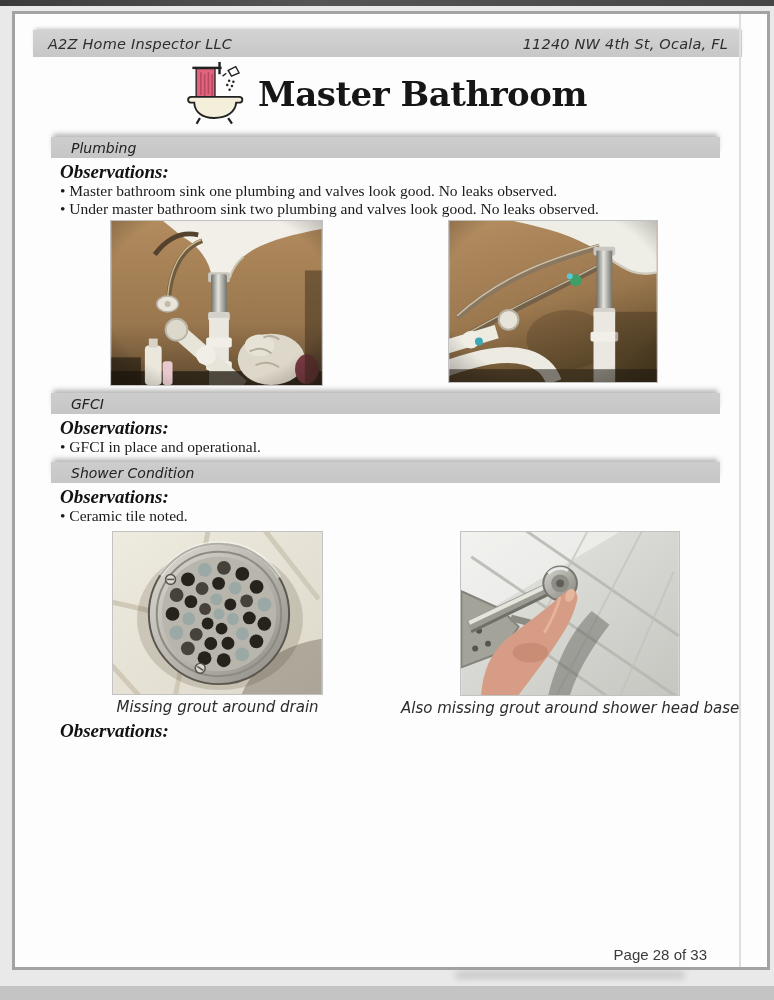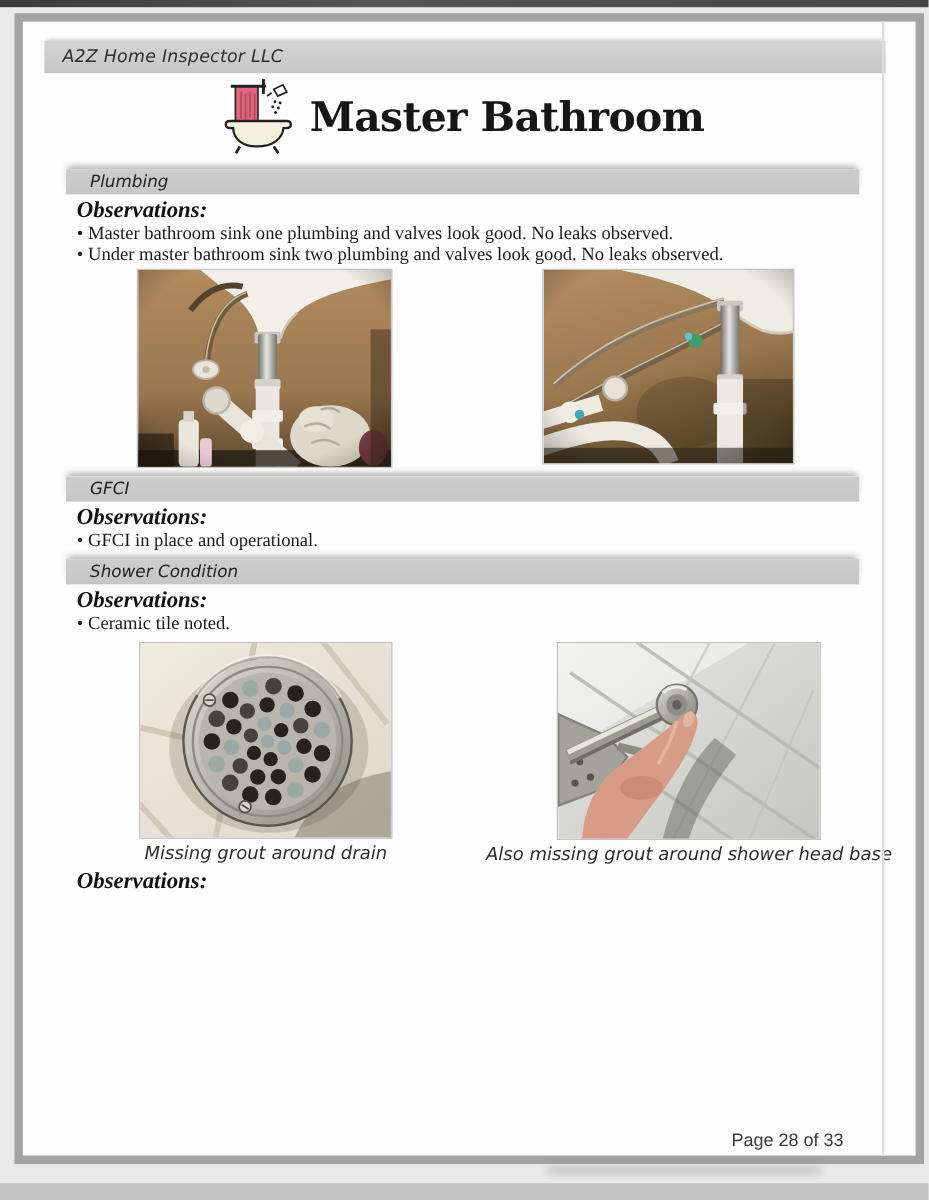--- a/index.html
+++ b/index.html
@@ -4,21 +4,21 @@
 <style>
   * { margin:0; padding:0; box-sizing:border-box; }
   html,body { width:774px; }
   body { font-family:"Liberation Serif", serif; background:#e9e9e9; }
 
   .screen { position:relative; width:774px; height:1000px; background:#e9e9e9; overflow:hidden; display:flex; flex-direction:column; }
 
   .top-strip { height:6px; background:linear-gradient(90deg,#3c3c3c,#555 40%,#464646); flex:none; }
   .bottom-strip { height:14px; background:#c4c4c4; flex:none; }
 
-  .page { position:relative; flex:1; margin:5px 4px 16px 12px; background:#fdfdfd; border:7px solid #a3a3a3; padding:16px 47px 0 36px; }
+  .page { position:relative; flex:1; margin:5px 4px 16px 12px; background:#fdfdfd; border:3px solid #a3a3a3; padding:16px 47px 0 36px; }
   .edge-line { position:absolute; top:0; bottom:0; right:26px; width:0; border-right:2px solid #dedede; }
 
   .report-header { height:27px; margin:0 -22px 0 -18px; background:linear-gradient(#d3d3d3,#c7c7c7); display:flex; justify-content:space-between; align-items:center; padding:0 14px 0 15px; box-shadow:0 -3px 4px -2px rgba(90,90,90,.4); }
   .hand { font-family:"DejaVu Sans", sans-serif; font-style:italic; color:#2e2e2e; }
   .report-header .hand { font-size:14.5px; letter-spacing:.2px; }
 
   .title-row { display:flex; justify-content:center; align-items:center; gap:12px; margin-top:3px; height:68px; }
   .title-row h1 { font-family:"DejaVu Serif", serif; font-size:34px; font-weight:700; letter-spacing:-.5px; color:#161616; }
 
   .bar { height:21px; background:linear-gradient(#cdcdcd,#c6c6c6); display:flex; align-items:center; padding-left:20px; box-shadow:0 -5px 5px -2px rgba(95,95,95,.45); }
@@ -55,20 +55,21 @@
 <body>
 
 <div class="screen">
   <div class="top-strip"></div>
 
   <div class="page">
     <div class="edge-line"></div>
 
     <header class="report-header">
       <span class="hand">A2Z Home Inspector LLC</span>
+      <span class="hand">11240 NW 4th St, Ocala, FL</span>
     </header>
 
     <div class="title-row">
       <svg width="62" height="66" viewBox="0 0 64 70">
         <rect x="8" y="6" width="31" height="2.6" fill="#222"></rect>
         <rect x="35.5" y="1" width="2.6" height="13" fill="#222"></rect>
         <path d="M12,8 H32 V39 Q29.5,43.5 26.5,39.5 Q23.5,43.5 20.5,39.5 Q17.5,43.5 14.5,39.5 L12,40 Z" fill="#e0647e" stroke="#222" stroke-width="1.4"></path>
         <path d="M17,12 V36 M21,14 V38 M25,12 V35 M29,14 V37" stroke="#b84760" stroke-width="1.6" fill="none"></path>
         <g stroke="#222" stroke-width="1.5" fill="#fff">
           <path d="M46,10 L54,6 L57.5,12.5 L49.5,16 Z"></path>

